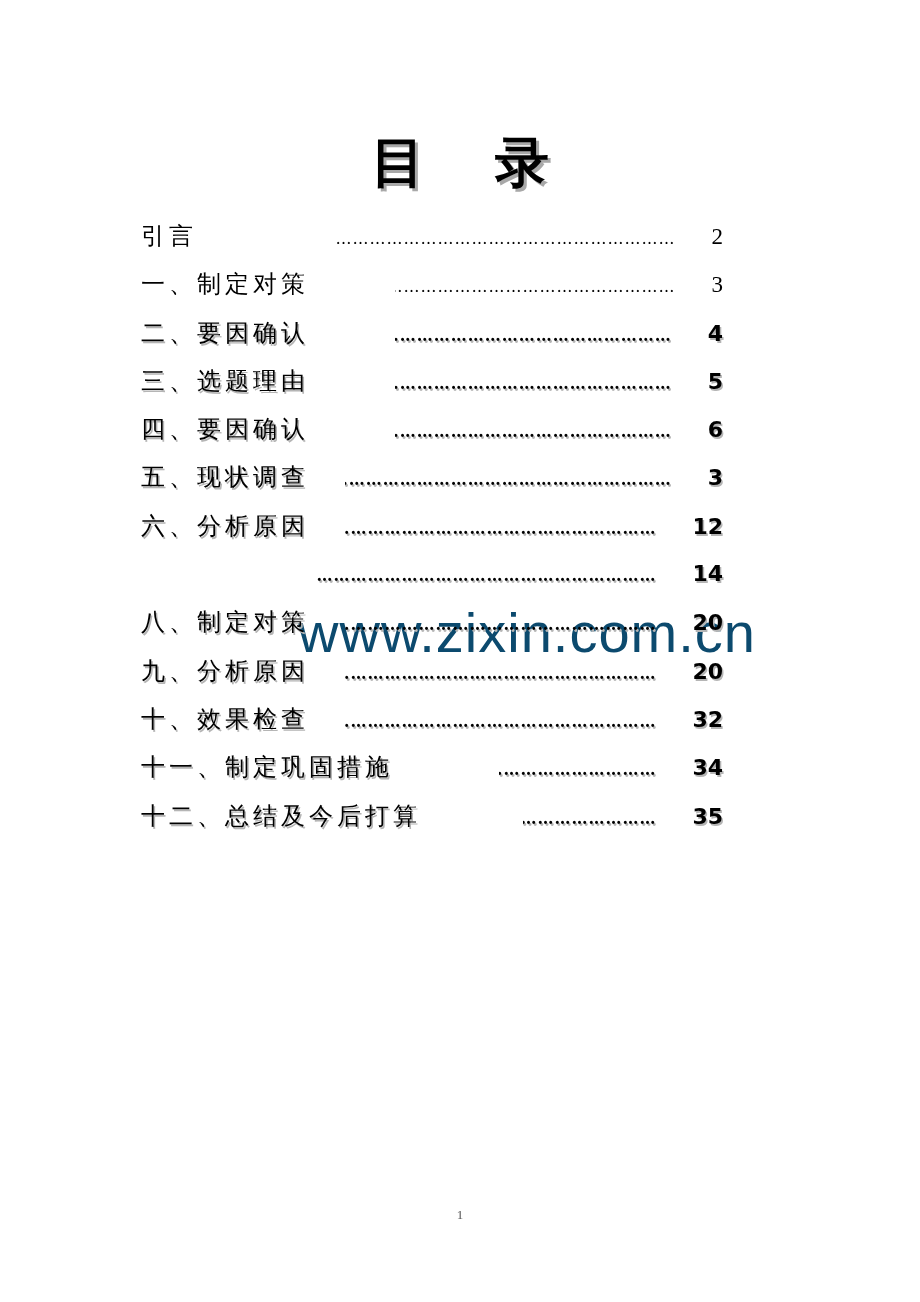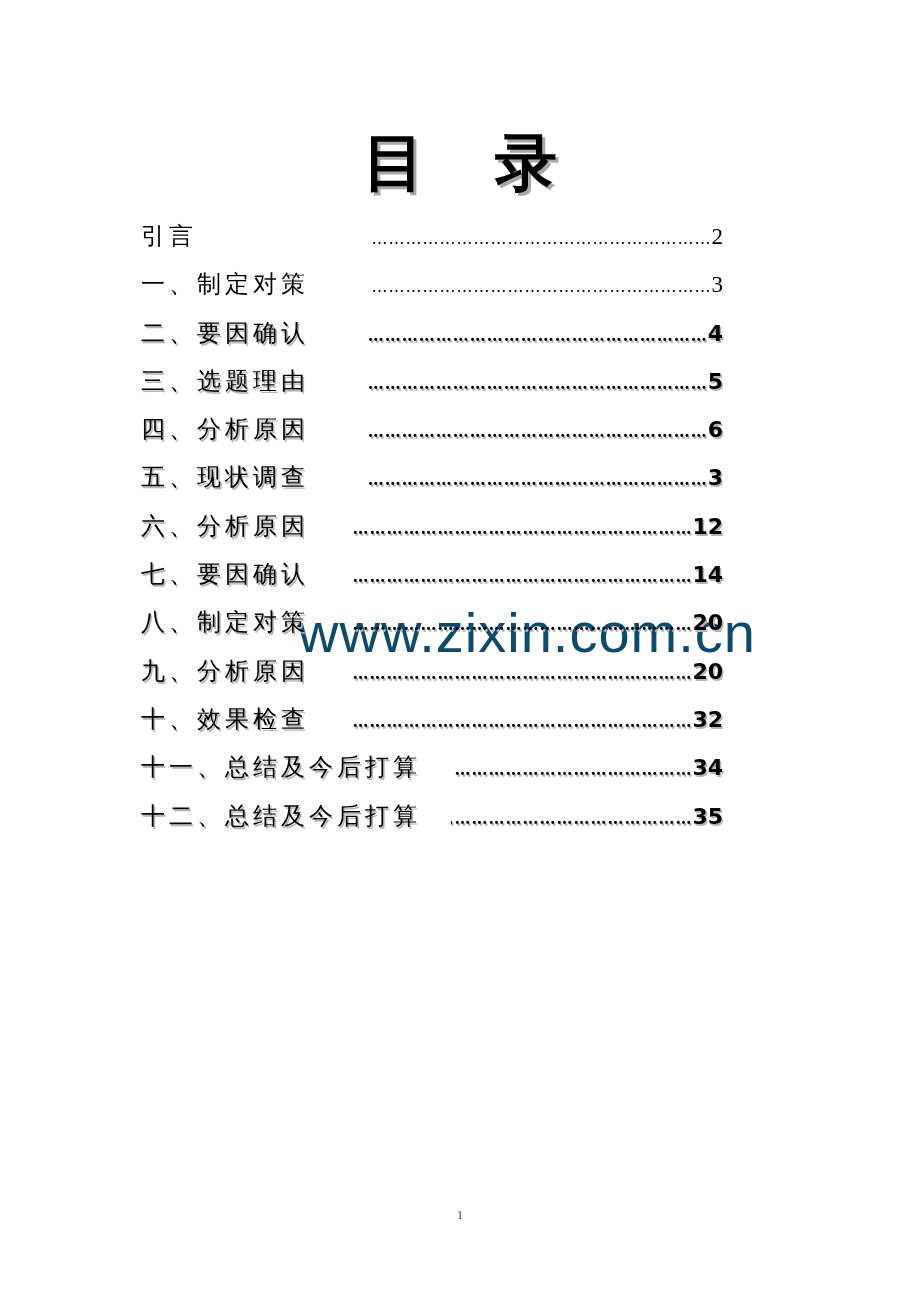--- a/index.html
+++ b/index.html
@@ -19,21 +19,21 @@
       position: absolute;
       left: 0; top: 0;
       width: 920px; height: 1302px;
       background: #fff;
     }
     .title {
       position: absolute;
       left: 0; top: 128px;
       width: 920px;
       text-align: center;
-      font-size: 62px;
+      font-size: 54px;
       font-weight: bold;
       letter-spacing: 0;
       line-height: 70px;
       text-shadow: 3px 3px 0 #a8a8a8;
       font-family: "DejaVu Sans", "Liberation Sans", sans-serif;
     }
     .title span { display: inline-block; }
     .title .gap { width: 70px; }
     .toc {
       position: absolute;
@@ -41,20 +41,21 @@
       top: 212px;
       width: 582px;
     }
     .toc-row {
       display: flex;
       align-items: baseline;
       height: 48.3px;
       line-height: 48px;
       font-size: 24px;
       white-space: nowrap;
+      gap: 36px;
     }
     .toc-row .label {
       letter-spacing: 4px;
       flex: none;
     }
     .toc-row.shadow .label,
     .toc-row.shadow .page-num,
     .toc-row.shadow .leader {
       text-shadow: 1.5px 1.5px 0 #b5b5b5;
     }
@@ -131,57 +132,56 @@
       <span class="leader">……………………………………………………</span>
       <span class="page-num">4</span>
     </div>
     <div class="toc-row shadow bold">
       <span class="label">三、选题理由</span>
       <span class="pad" style="width:14px"></span>
       <span class="leader">……………………………………………………</span>
       <span class="page-num">5</span>
     </div>
     <div class="toc-row shadow bold">
-      <span class="label">四、分析原因</span>
+      <span class="label">四、要因确认</span>
       <span class="pad" style="width:14px"></span>
       <span class="leader">……………………………………………………</span>
       <span class="page-num">6</span>
     </div>
     <div class="toc-row shadow bold">
       <span class="label">五、现状调查</span>
       <span class="leader">……………………………………………………</span>
       <span class="page-num">3</span>
     </div>
     <div class="toc-row shadow bold">
       <span class="label">六、分析原因</span>
       <span class="leader">……………………………………………………</span>
       <span class="page-num">12</span>
     </div>
     <div class="toc-row shadow bold">
-      <span class="label">七、要因确认</span>
       <span class="leader">……………………………………………………</span>
       <span class="page-num">14</span>
     </div>
     <div class="toc-row shadow bold">
       <span class="label">八、制定对策</span>
       <span class="leader">……………………………………………………</span>
       <span class="page-num">20</span>
     </div>
     <div class="toc-row shadow bold">
       <span class="label">九、分析原因</span>
       <span class="leader">……………………………………………………</span>
       <span class="page-num">20</span>
     </div>
     <div class="toc-row shadow bold">
       <span class="label">十、效果检查</span>
       <span class="leader">……………………………………………………</span>
       <span class="page-num">32</span>
     </div>
     <div class="toc-row shadow bold">
-      <span class="label">十一、总结及今后打算</span>
+      <span class="label">十一、制定巩固措施</span>
       <span class="pad" style="width:34px"></span>
       <span class="leader">……………………………………………………</span>
       <span class="page-num">34</span>
     </div>
     <div class="toc-row shadow bold">
       <span class="label">十二、总结及今后打算</span>
       <span class="pad" style="width:30px"></span>
       <span class="leader">……………………………………………………</span>
       <span class="page-num">35</span>
     </div>

